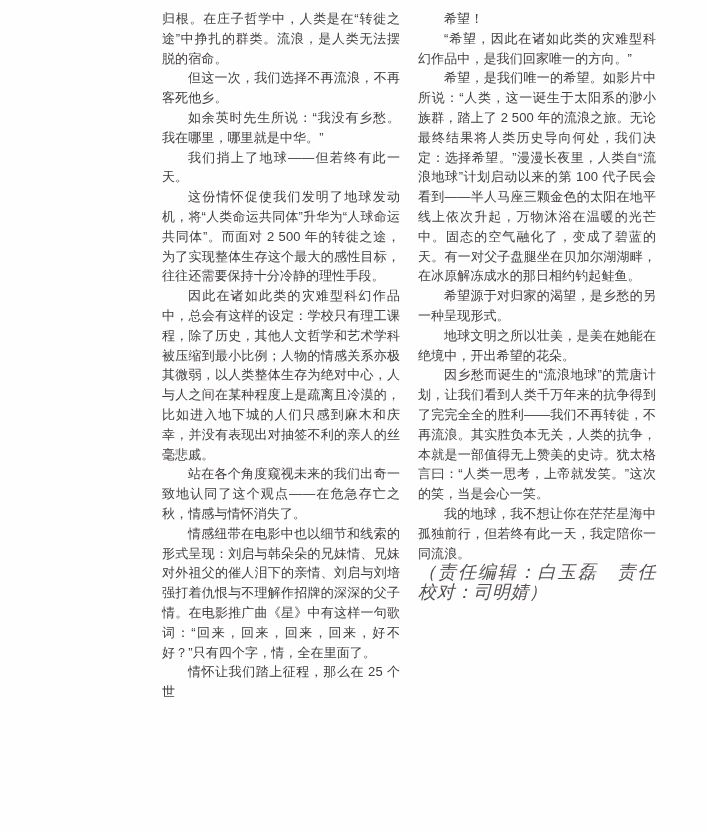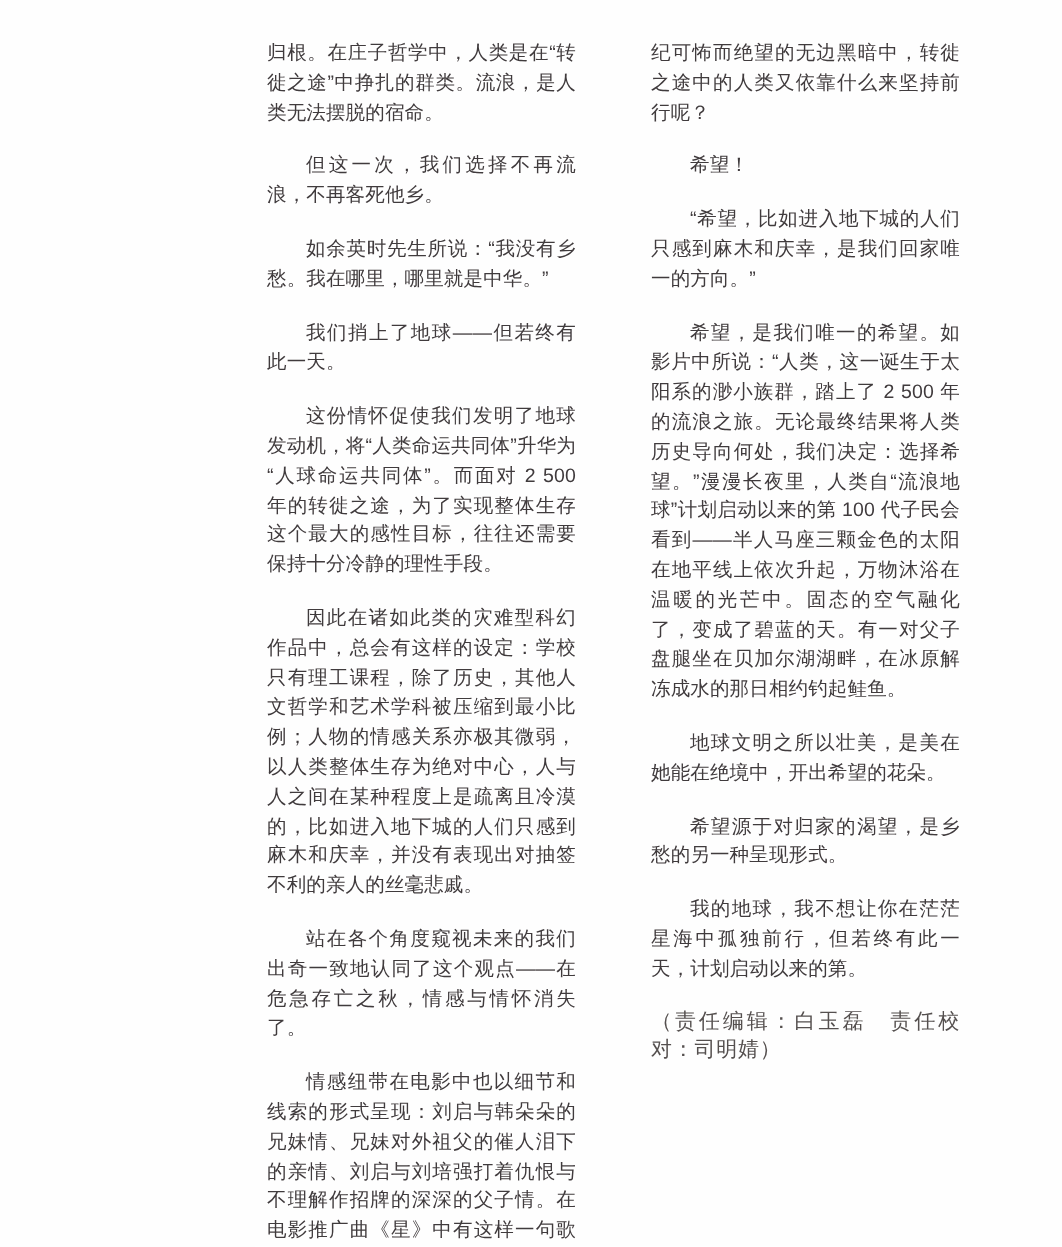--- a/index.html
+++ b/index.html
@@ -24,31 +24,32 @@
   }
   .column {
     width: 238px;
     font-size: 13px;
     line-height: 19.8px;
     text-align: justify;
     text-justify: inter-ideograph;
     letter-spacing: 0.1px;
   }
   .column p {
-    margin: 16px;
+    margin: 0;
     padding: 0;
     text-indent: 2em;
     word-break: break-all;
   }
   .column p.no-indent {
     text-indent: 0;
   }
   .column p.credit {
     font-family: "Liberation Serif", serif;
-    font-size: 14px;
+    font-style: italic;
+    font-size: 18px;
     letter-spacing: 0.5px;
   }
 </style>
 </head>
 <body>
 
 <div class="page" style="background: rgb(254, 254, 254); color: rgb(64, 59, 61);">
   <div class="text-columns">
     <div class="column">
 
@@ -67,33 +68,33 @@
         <p>站在各个角度窥视未来的我们出奇一致地认同了这个观点——在危急存亡之秋，情感与情怀消失了。</p>
 
 
 
         <p>情感纽带在电影中也以细节和线索的形式呈现：刘启与韩朵朵的兄妹情、兄妹对外祖父的催人泪下的亲情、刘启与刘培强打着仇恨与不理解作招牌的深深的父子情。在电影推广曲《星》中有这样一句歌词：“回来，回来，回来，回来，好不好？”只有四个字，情，全在里面了。</p>
 
         <p>情怀让我们踏上征程，那么在 25 个世</p>
       </div>
     <div class="column">
 
-        <p class="no-indent">纪可怖而绝望的无边黑暗中，转徙之途中的人类又依靠什么来坚持前行呢？</p>
 
         <p>希望！</p>
 
-        <p>“希望，比如进入地下城的人们只感到麻木和庆幸，是我们回家唯一的方向。”</p>
+        <p>“希望，因此在诸如此类的灾难型科幻作品中，是我们回家唯一的方向。”</p>
 
 
         <p>希望，是我们唯一的希望。如影片中所说：“人类，这一诞生于太阳系的渺小族群，踏上了 2 500 年的流浪之旅。无论最终结果将人类历史导向何处，我们决定：选择希望。”漫漫长夜里，人类自“流浪地球”计划启动以来的第 100 代子民会看到——半人马座三颗金色的太阳在地平线上依次升起，万物沐浴在温暖的光芒中。固态的空气融化了，变成了碧蓝的天。有一对父子盘腿坐在贝加尔湖湖畔，在冰原解冻成水的那日相约钓起鲑鱼。</p>
 
+        <p>希望源于对归家的渴望，是乡愁的另一种呈现形式。</p>
+
         <p>地球文明之所以壮美，是美在她能在绝境中，开出希望的花朵。</p>
 
-        <p>希望源于对归家的渴望，是乡愁的另一种呈现形式。</p>
 
+        <p>因乡愁而诞生的“流浪地球”的荒唐计划，让我们看到人类千万年来的抗争得到了完完全全的胜利——我们不再转徙，不再流浪。其实胜负本无关，人类的抗争，本就是一部值得无上赞美的史诗。犹太格言曰：“人类一思考，上帝就发笑。”这次的笑，当是会心一笑。</p>
 
-
-        <p>我的地球，我不想让你在茫茫星海中孤独前行，但若终有此一天，计划启动以来的第。</p>
+        <p>我的地球，我不想让你在茫茫星海中孤独前行，但若终有此一天，我定陪你一同流浪。</p>
 
         <p class="no-indent credit" style="color: rgb(85, 80, 79);">（责任编辑：白玉磊　责任校对：司明婧）</p>
       </div>
   </div>
 </div>
 
 </body></html>

